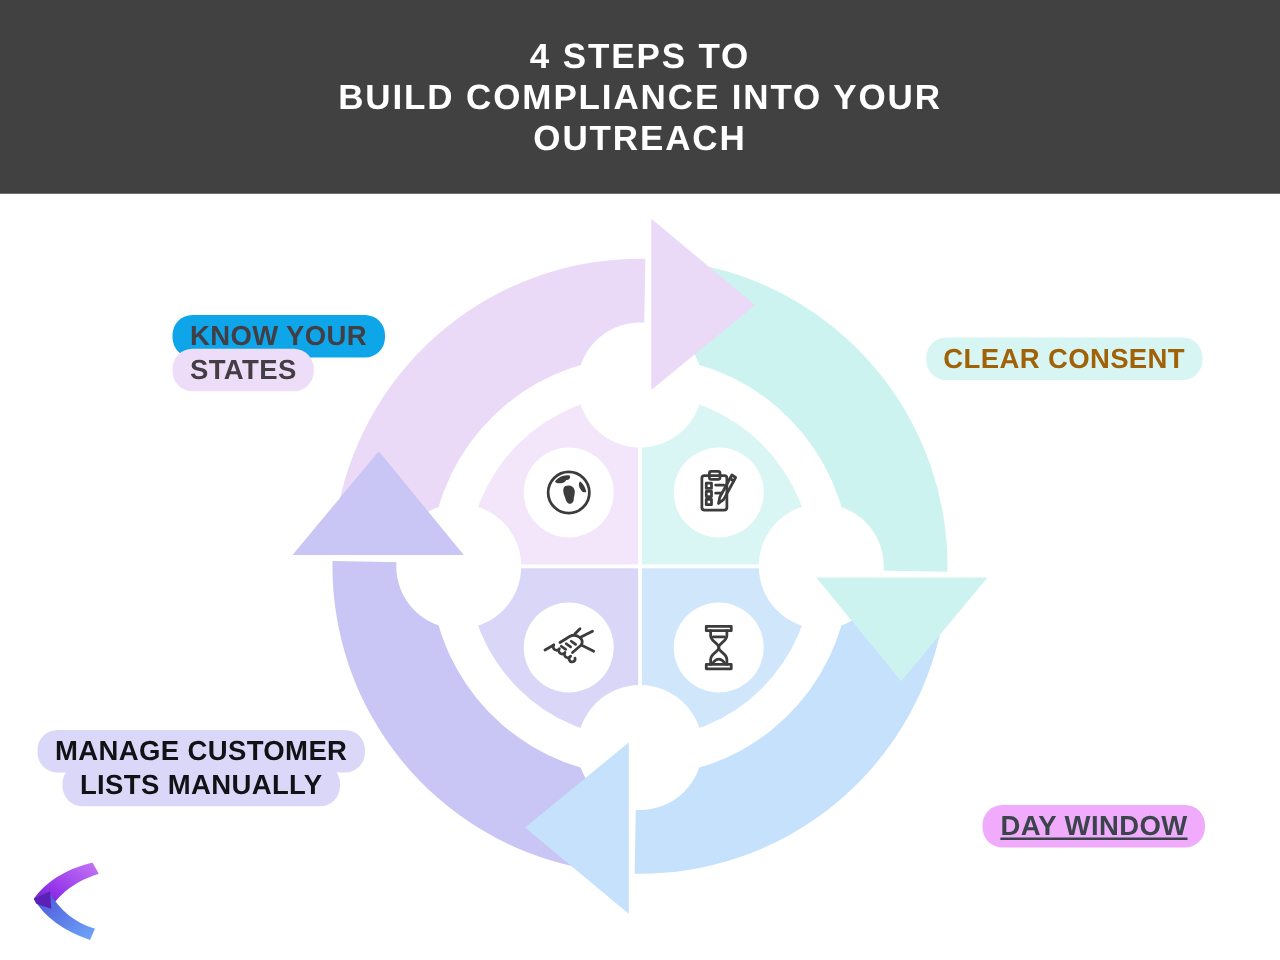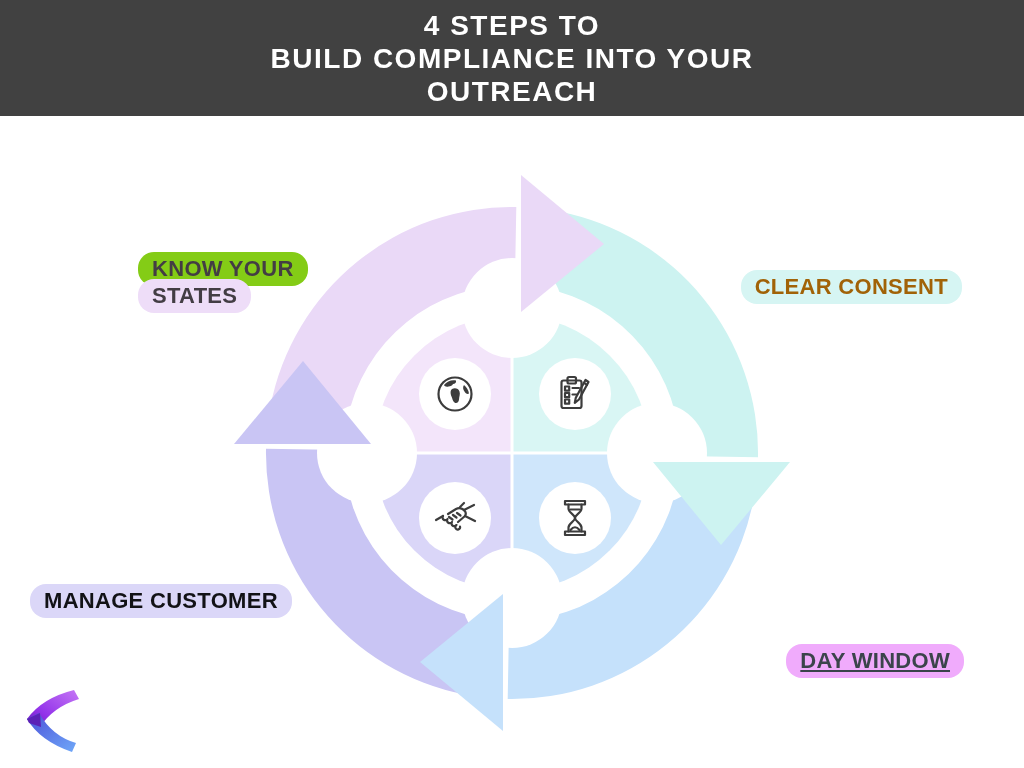--- a/index.html
+++ b/index.html
@@ -2,21 +2,21 @@
 <html><head>
 <meta charset="utf-8">
 <style>
   html,body{margin:0;padding:0;}
   body{
     width:1024px;height:768px;overflow:hidden;background:#ffffff;
     font-family:"Liberation Sans",sans-serif;position:relative;
   }
   
   .header{
-    position:absolute;left:0;top:0;width:1024px;height:116px;
+    position:absolute;left:0;top:0;width:1024px;height:155px;
     display:flex;align-items:center;justify-content:center;text-align:center;
   }
   .header-title{
     color:#fff;font-weight:700;font-size:28px;line-height:33px;
     letter-spacing:1.5px;white-space:pre-line;
   }
   
   .diagram-svg{position:absolute;left:0;top:0;}
   .icon-stroke{fill:none;stroke:#3c3c3c;stroke-width:2.2;stroke-linecap:round;stroke-linejoin:round;}
   .icon-fill{fill:#3c3c3c;stroke:none;}
@@ -111,34 +111,35 @@
     <rect class="icon-stroke" x="12" y="5" width="20" height="3.5" stroke-width="2"></rect>
     <rect class="icon-stroke" x="12" y="35.5" width="20" height="3.5" stroke-width="2"></rect>
     <path class="icon-stroke" d="M15.5 8.5 v4 c0 4.5 6.5 6 6.5 9.5 c0 3.5 -6.5 5 -6.5 9.5 v4" stroke-width="2"></path>
     <path class="icon-stroke" d="M28.5 8.5 v4 c0 4.5 -6.5 6 -6.5 9.5 c0 3.5 6.5 5 6.5 9.5 v4" stroke-width="2"></path>
     <path class="icon-stroke" d="M17.5 13.5 h9" stroke-width="1.8"></path>
     <path class="icon-stroke" d="M17.5 34 q4.5 -5.5 9 0" stroke-width="1.8"></path>
   </g>
 </svg>
 
 <div class="step-label align-left" id="label-know">
-  <span style="background: #84cc16; color: rgb(67, 61, 68);">KNOW YOUR</span>
+  <span style="background: #0ea5e9; color: rgb(67, 61, 68);">KNOW YOUR</span>
   <span style="background: rgb(238, 221, 248); color: rgb(67, 61, 68);">STATES</span>
 </div>
 
 <div class="step-label align-right" id="label-clear">
   <span style="background: rgb(214, 245, 243); color: #a16207;">CLEAR CONSENT</span>
 </div>
 
 <div class="step-label align-right" id="label-stay">
   <span style="background: #f0abfc; color: rgb(59, 68, 75); text-decoration: underline;">DAY WINDOW</span>
 </div>
 
 <div class="step-label align-center" id="label-manage">
   <span style="background: rgb(219, 215, 248); color: rgb(18, 18, 22);">MANAGE CUSTOMER</span>
+  <span style="background: rgb(219, 215, 248); color: rgb(18, 18, 22);">LISTS MANUALLY</span>
 </div>
 
 <div class="logo">
   <svg width="54" height="64" viewBox="0 0 54 64">
     <defs>
       <linearGradient id="gradPurple" x1="1" y1="0" x2="0" y2="1">
         <stop offset="0" stop-color="#c678f5"></stop>
         <stop offset="0.65" stop-color="#9333ea"></stop>
         <stop offset="1" stop-color="#6a1cb8"></stop>
       </linearGradient>

